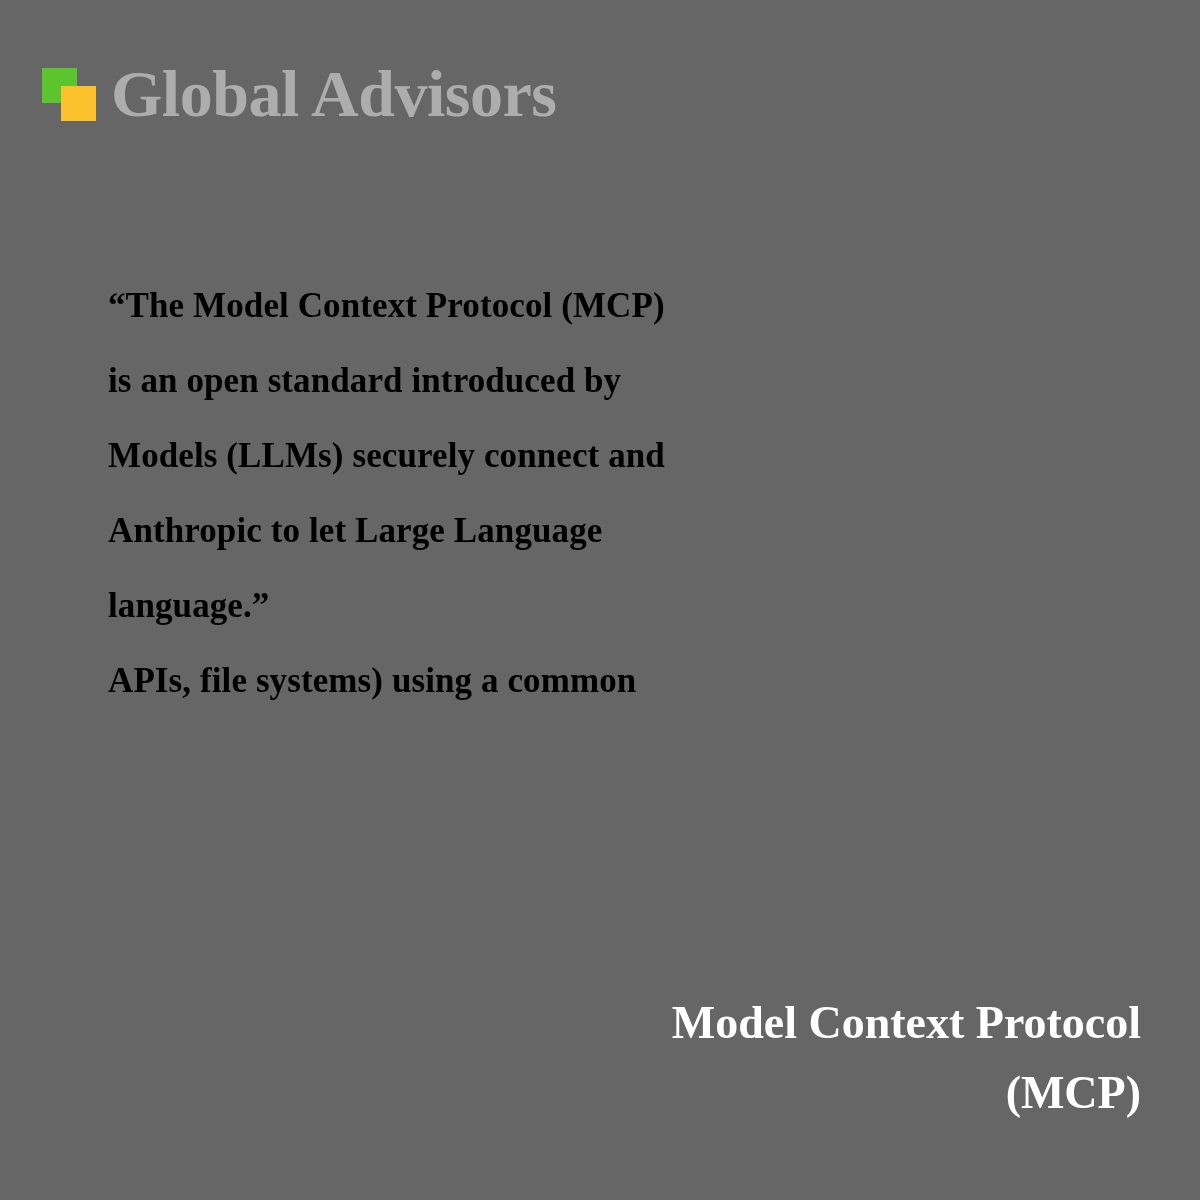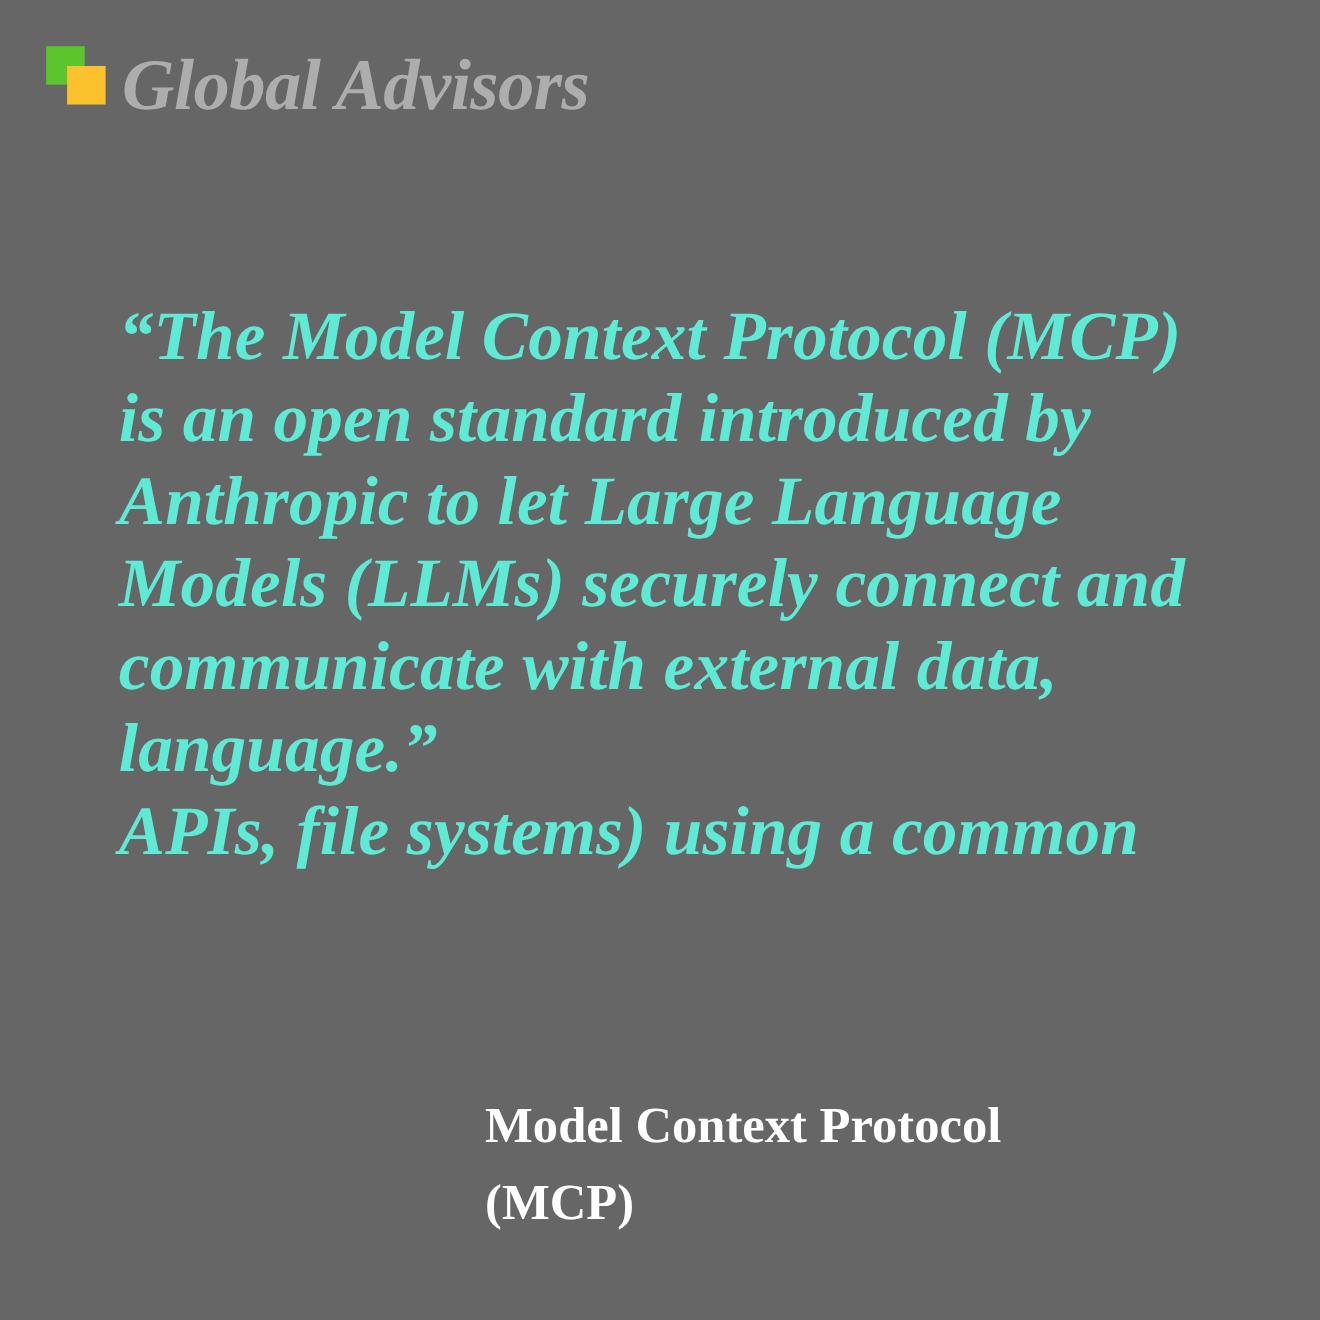--- a/index.html
+++ b/index.html
@@ -22,24 +22,23 @@
     width: 1200px;
     height: 1200px;
     background: #666666;
     box-sizing: border-box;
   }
 
   
   .brand {
     position: absolute;
     left: 42px;
-    top: 38px;
+    top: 54px;
     display: flex;
-    align-items: flex-start;
-    font-style: italic;
+    align-items: center;
   }
 
   .logo-mark {
     position: relative;
     width: 56px;
     height: 56px;
     flex: 0 0 56px;
     margin-top: 4px;
   }
 
@@ -76,64 +75,63 @@
   .quote-block {
     position: absolute;
     left: 108px;
     top: 268px;
     width: 1030px;
   }
 
   .quote-line {
     font-family: "Liberation Serif", "DejaVu Serif", serif;
     font-weight: bold;
-    font-size: 63px;
+    font-size: 35px;
     line-height: 75px;
-    color: #5eead4;
+    color: #000000;
     white-space: nowrap;
     letter-spacing: 0.1px;
-    font-style: italic;
   }
 
   
   .attribution {
     position: absolute;
     left: 441px;
     top: 988px;
     width: 700px;
   }
 
   .attr-line {
     font-family: "Liberation Serif", "DejaVu Serif", serif;
     font-weight: bold;
     font-size: 46px;
     line-height: 70px;
     color: #FFFFFF;
     white-space: nowrap;
+    text-align: right;
   }
 </style>
 </head>
 <body>
 
 <div class="slide">
 
   <div class="brand">
     <div class="logo-mark">
       <span class="logo-sq green"></span>
       <span class="logo-sq amber"></span>
     </div>
     <div class="brand-name">Global Advisors</div>
   </div>
 
   <div class="quote-block">
     <div class="quote-line">“The Model Context Protocol (MCP)</div>
     <div class="quote-line">is an open standard introduced by</div>
+    <div class="quote-line">Models (LLMs) securely connect and</div>
     <div class="quote-line">Anthropic to let Large Language</div>
-    <div class="quote-line">Models (LLMs) securely connect and</div>
-    <div class="quote-line">communicate with external data,</div>
     <div class="quote-line">language.”</div>
     <div class="quote-line">APIs, file systems) using a common</div>
   </div>
 
   <div class="attribution">
     <div class="attr-line">Model Context Protocol</div>
     <div class="attr-line">(MCP)</div>
   </div>
 
 </div>

